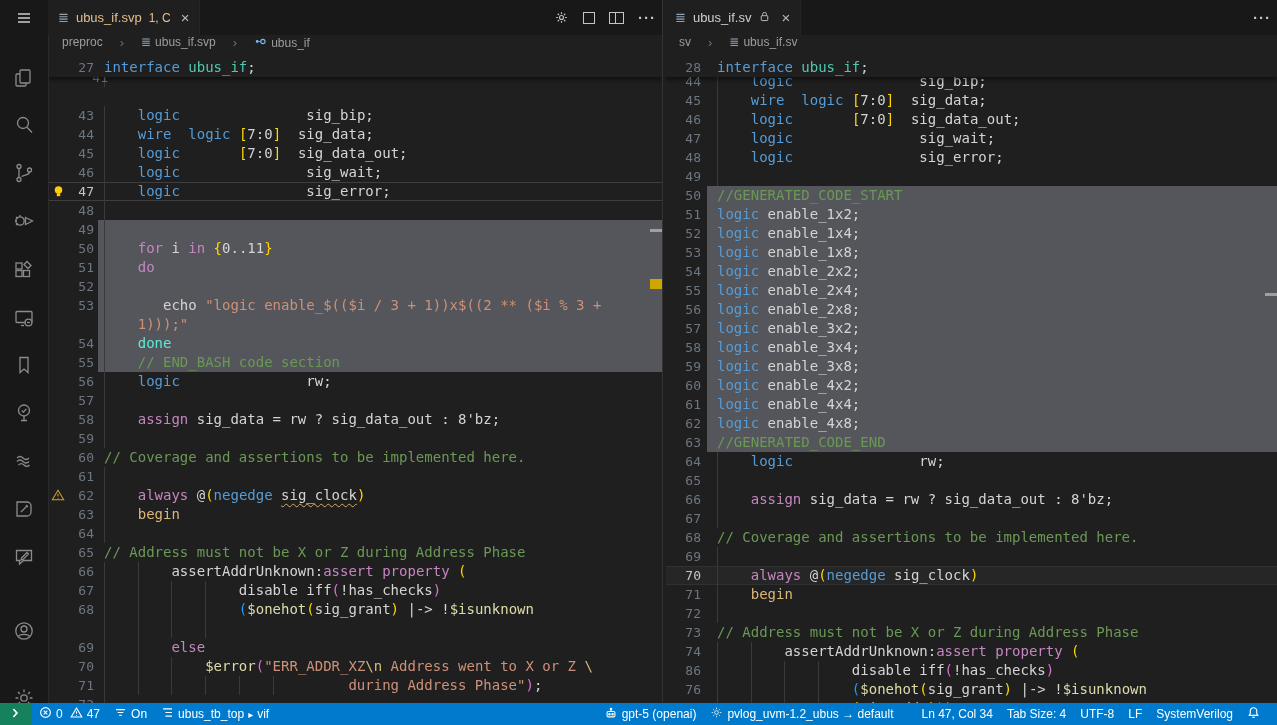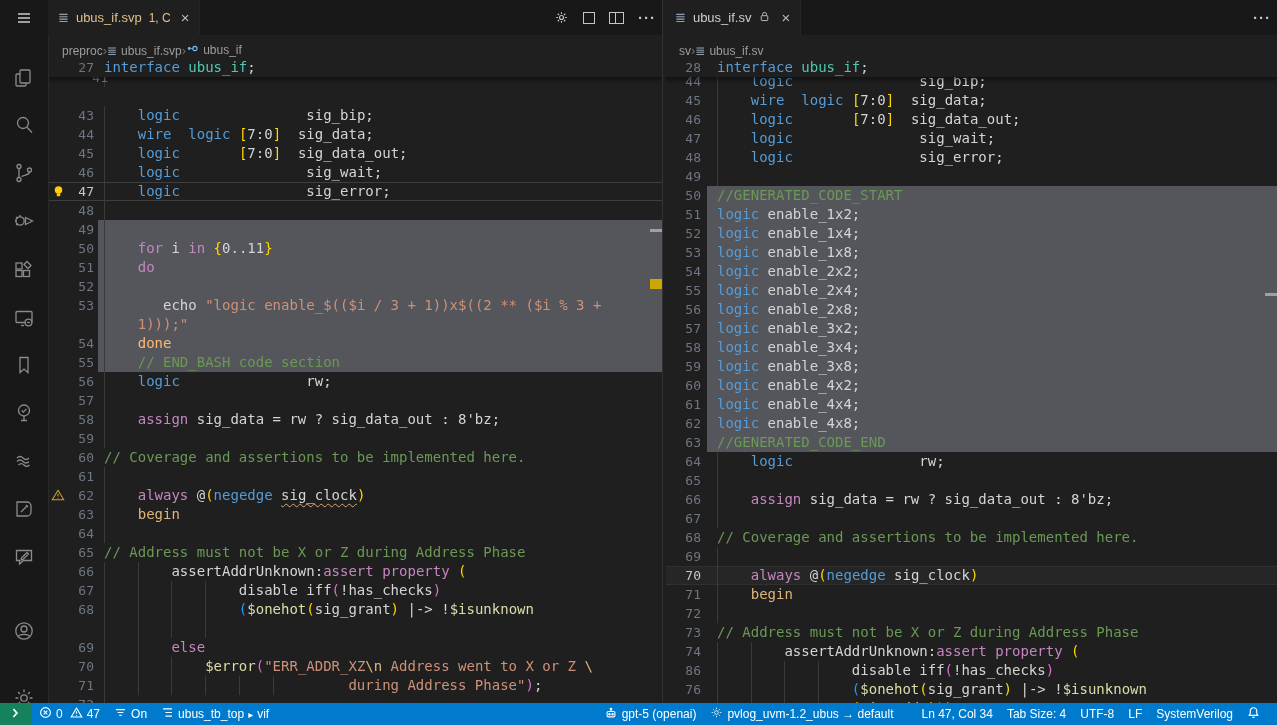--- a/index.html
+++ b/index.html
@@ -19,21 +19,21 @@
   .tab .tab-label{font-size:13px;}
   .tab .tab-dec{font-size:12px;}
   .tab .close{font-size:15px;color:#bdbdbd;margin-left:3px;cursor:pointer;}
   .file-ico{color:#8fa1b3;font-size:13px;line-height:13px;}
   .actions{position:absolute;right:6px;top:0;height:35px;display:flex;align-items:center;gap:14px;color:#c5c5c5;}
   .actions .a{cursor:pointer;display:flex;align-items:center;}
   .sq{width:10px;height:10px;border:1.2px solid #c5c5c5;}
   .sq.split{position:relative;width:13px;}
   .sq.split:after{content:"";position:absolute;left:5px;top:0;width:1.2px;height:100%;background:#c5c5c5;}
   .dots{font-size:15px;letter-spacing:1px;font-weight:bold;}
-  .breadcrumbs{position:absolute;left:0;top:35px;width:100%;height:23px;background:#1f1f1f;display:flex;align-items:flex-end;gap:0;padding-left:14px;font-size:12px;color:#9d9d9d;box-sizing:border-box;}
+  .breadcrumbs{position:absolute;left:0;top:35px;width:100%;height:23px;background:#1f1f1f;display:flex;align-items:flex-start;gap:17px;padding-left:14px;font-size:12px;color:#9d9d9d;box-sizing:border-box;}
   .bc-sep{color:#6e6e6e;font-size:13px;}
   .bc-item{display:flex;align-items:center;gap:4px;cursor:pointer;}
   
   .viewport{position:absolute;left:0;top:58px;width:100%;height:645px;overflow:hidden;background:#1f1f1f;}
   .row{position:absolute;left:0;width:100%;height:19px;}
   .row .selbg{position:absolute;top:0;height:19px;background:#55565b;}
   .num{position:absolute;top:0;text-align:right;color:#6e7681;font:13px "DejaVu Sans Mono",monospace;line-height:19px;}
   .num.bright{color:#c6c6c6;}
   .code{position:absolute;top:0;white-space:pre;font:14px/19px "DejaVu Sans Mono",monospace;color:#d4d4d4;}
   .guide{position:absolute;top:0;width:1px;height:19px;background:#3a3a3a;}
@@ -267,21 +267,21 @@
           <div class="row" style="top: 257px;">
             <div class="selbg" style="left:50px;width:564px"></div>
             <div class="guide" style="left:56px"></div>
             <span class="num" style="left:6px;width:40px"></span>
             <span class="code" style="left:56px">    <span style="color:#ce9178">1)));"</span></span>
           </div>
           <div class="row" style="top: 276px;">
             <div class="selbg" style="left:50px;width:564px"></div>
             <div class="guide" style="left:56px"></div>
             <span class="num" style="left:6px;width:40px">54</span>
-            <span class="code" style="left:56px">    <span style="color:#fdba74">done</span></span>
+            <span class="code" style="left:56px">    <span style="color:#5eead4">done</span></span>
           </div>
           <div class="row" style="top: 295px;">
             <div class="selbg" style="left:50px;width:564px"></div>
             <div class="guide" style="left:56px"></div>
             <span class="num" style="left:6px;width:40px">55</span>
             <span class="code" style="left:56px">    <span style="color:#6a9955">// END_BASH code section</span></span>
           </div>
           <div class="row" style="top: 314px;">
             <div class="guide" style="left:56px"></div>
             <span class="num" style="left:6px;width:40px">56</span>

